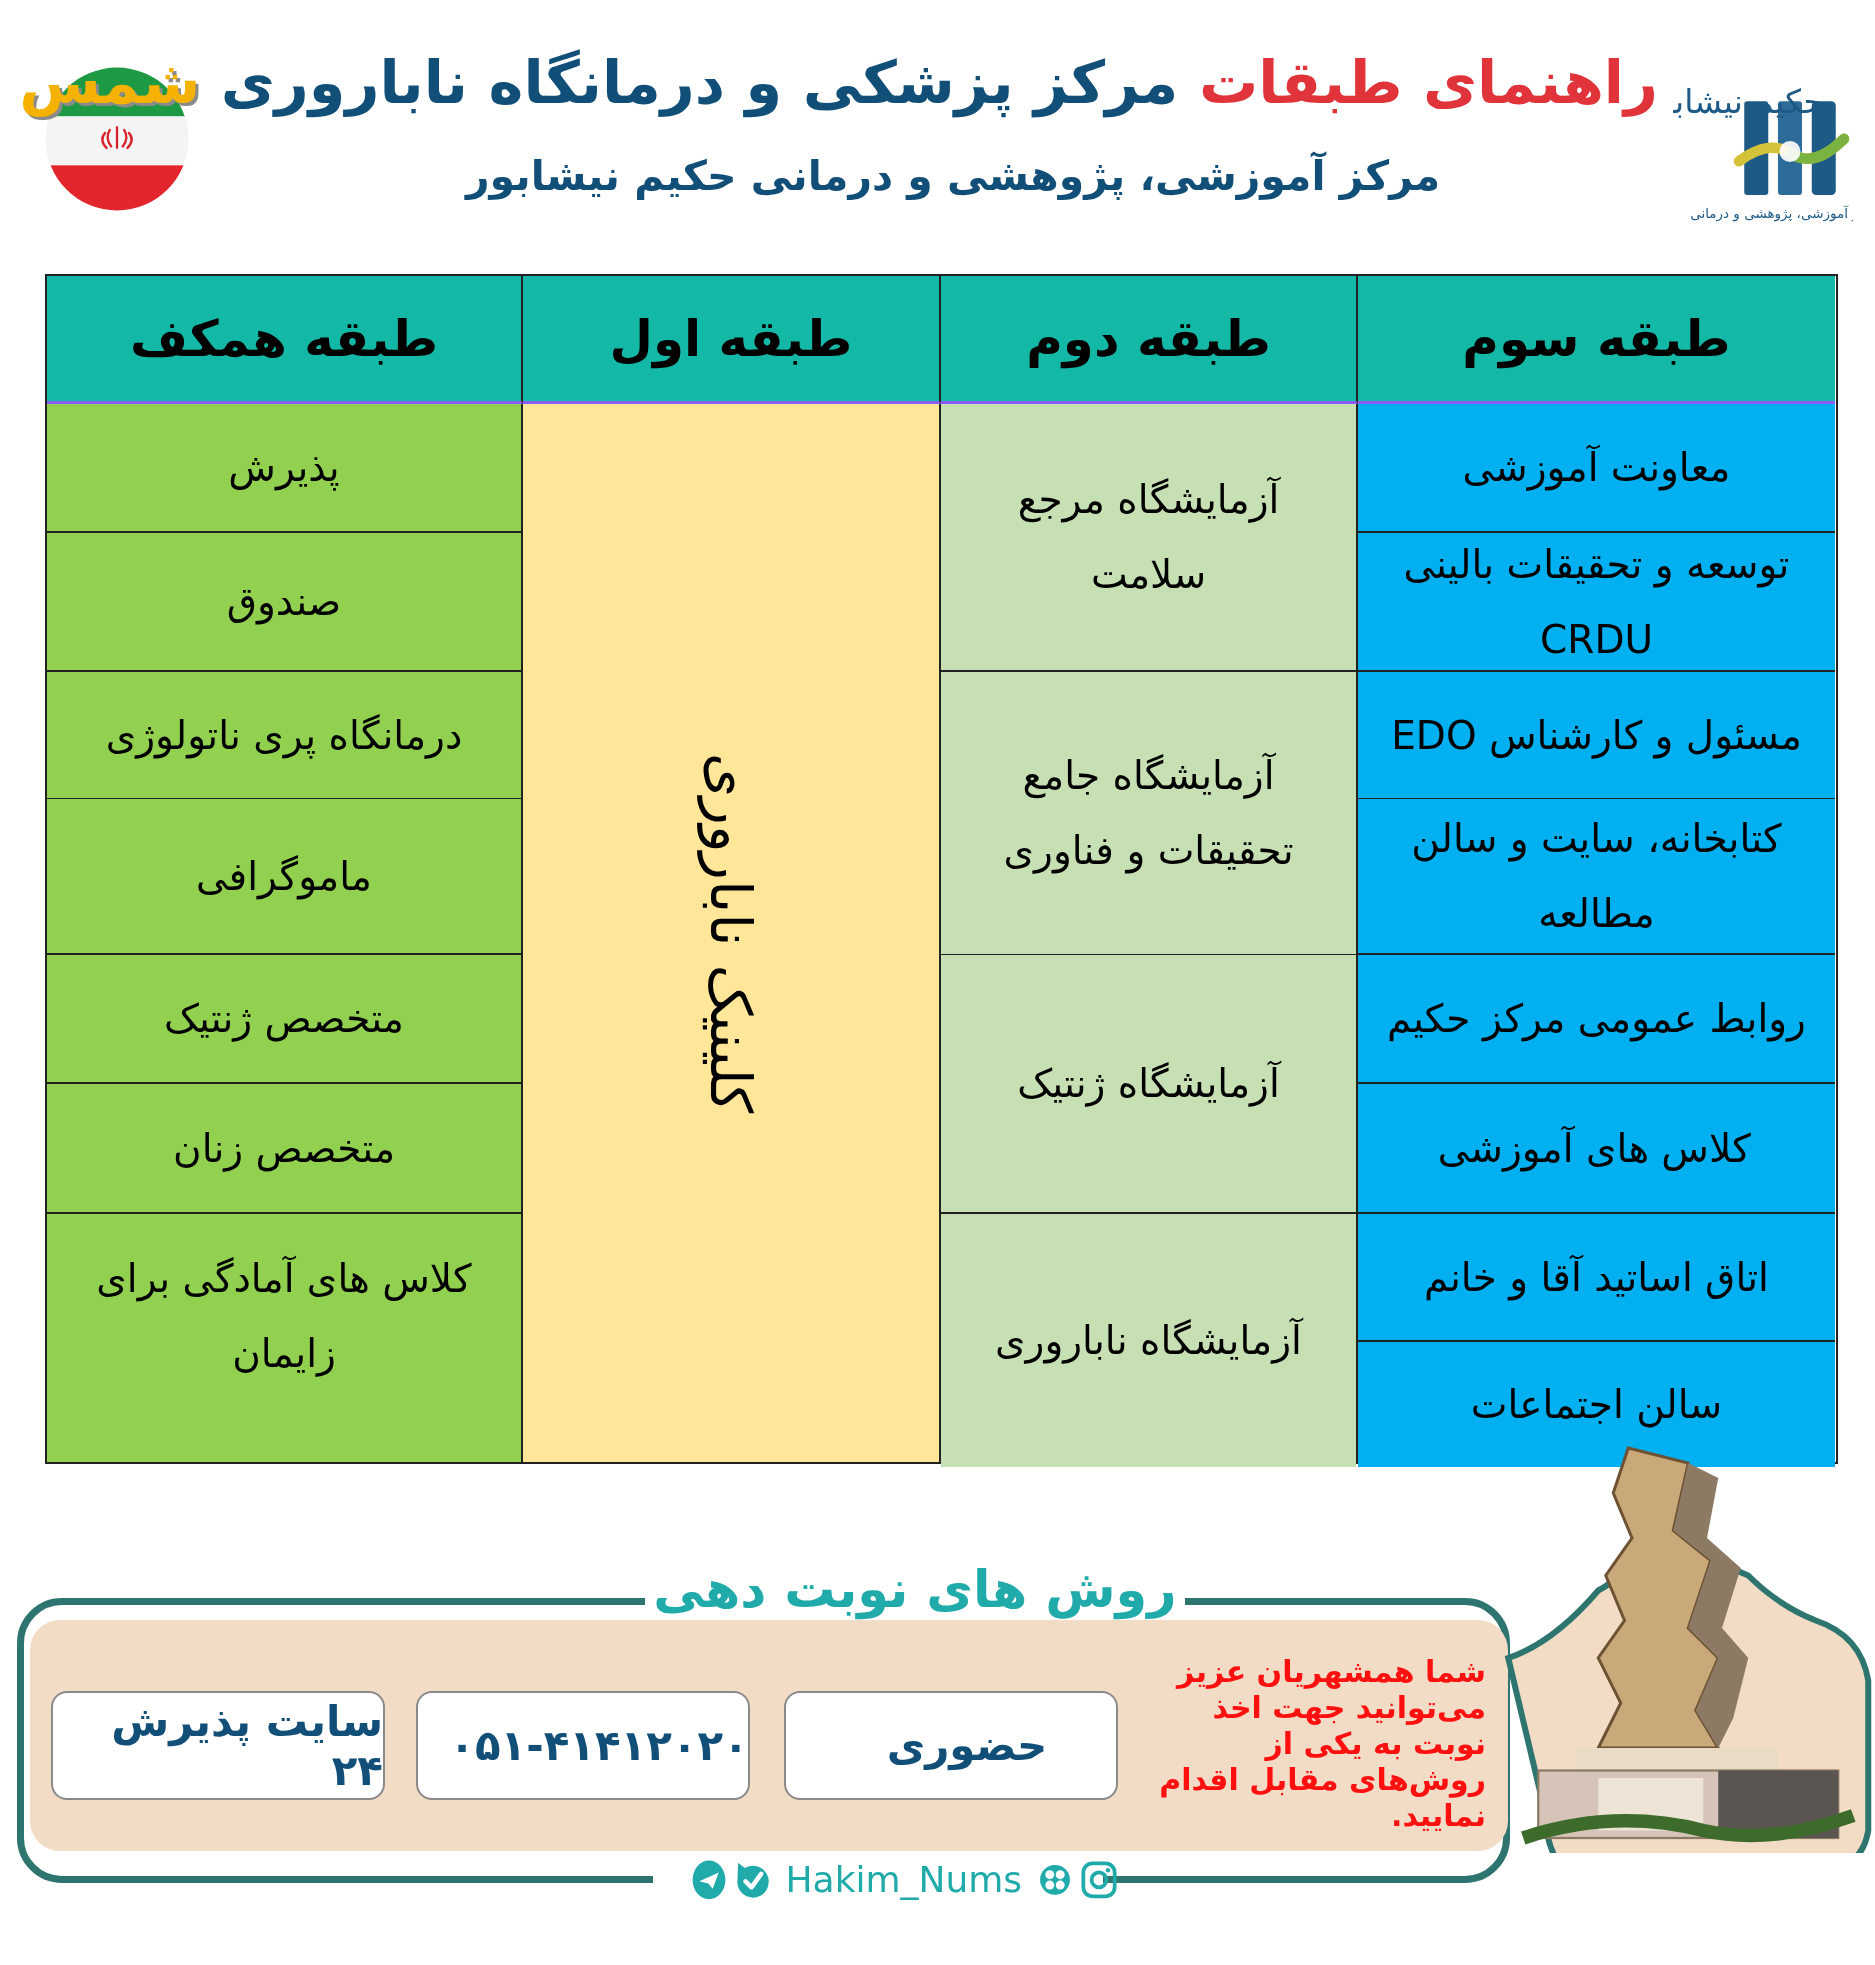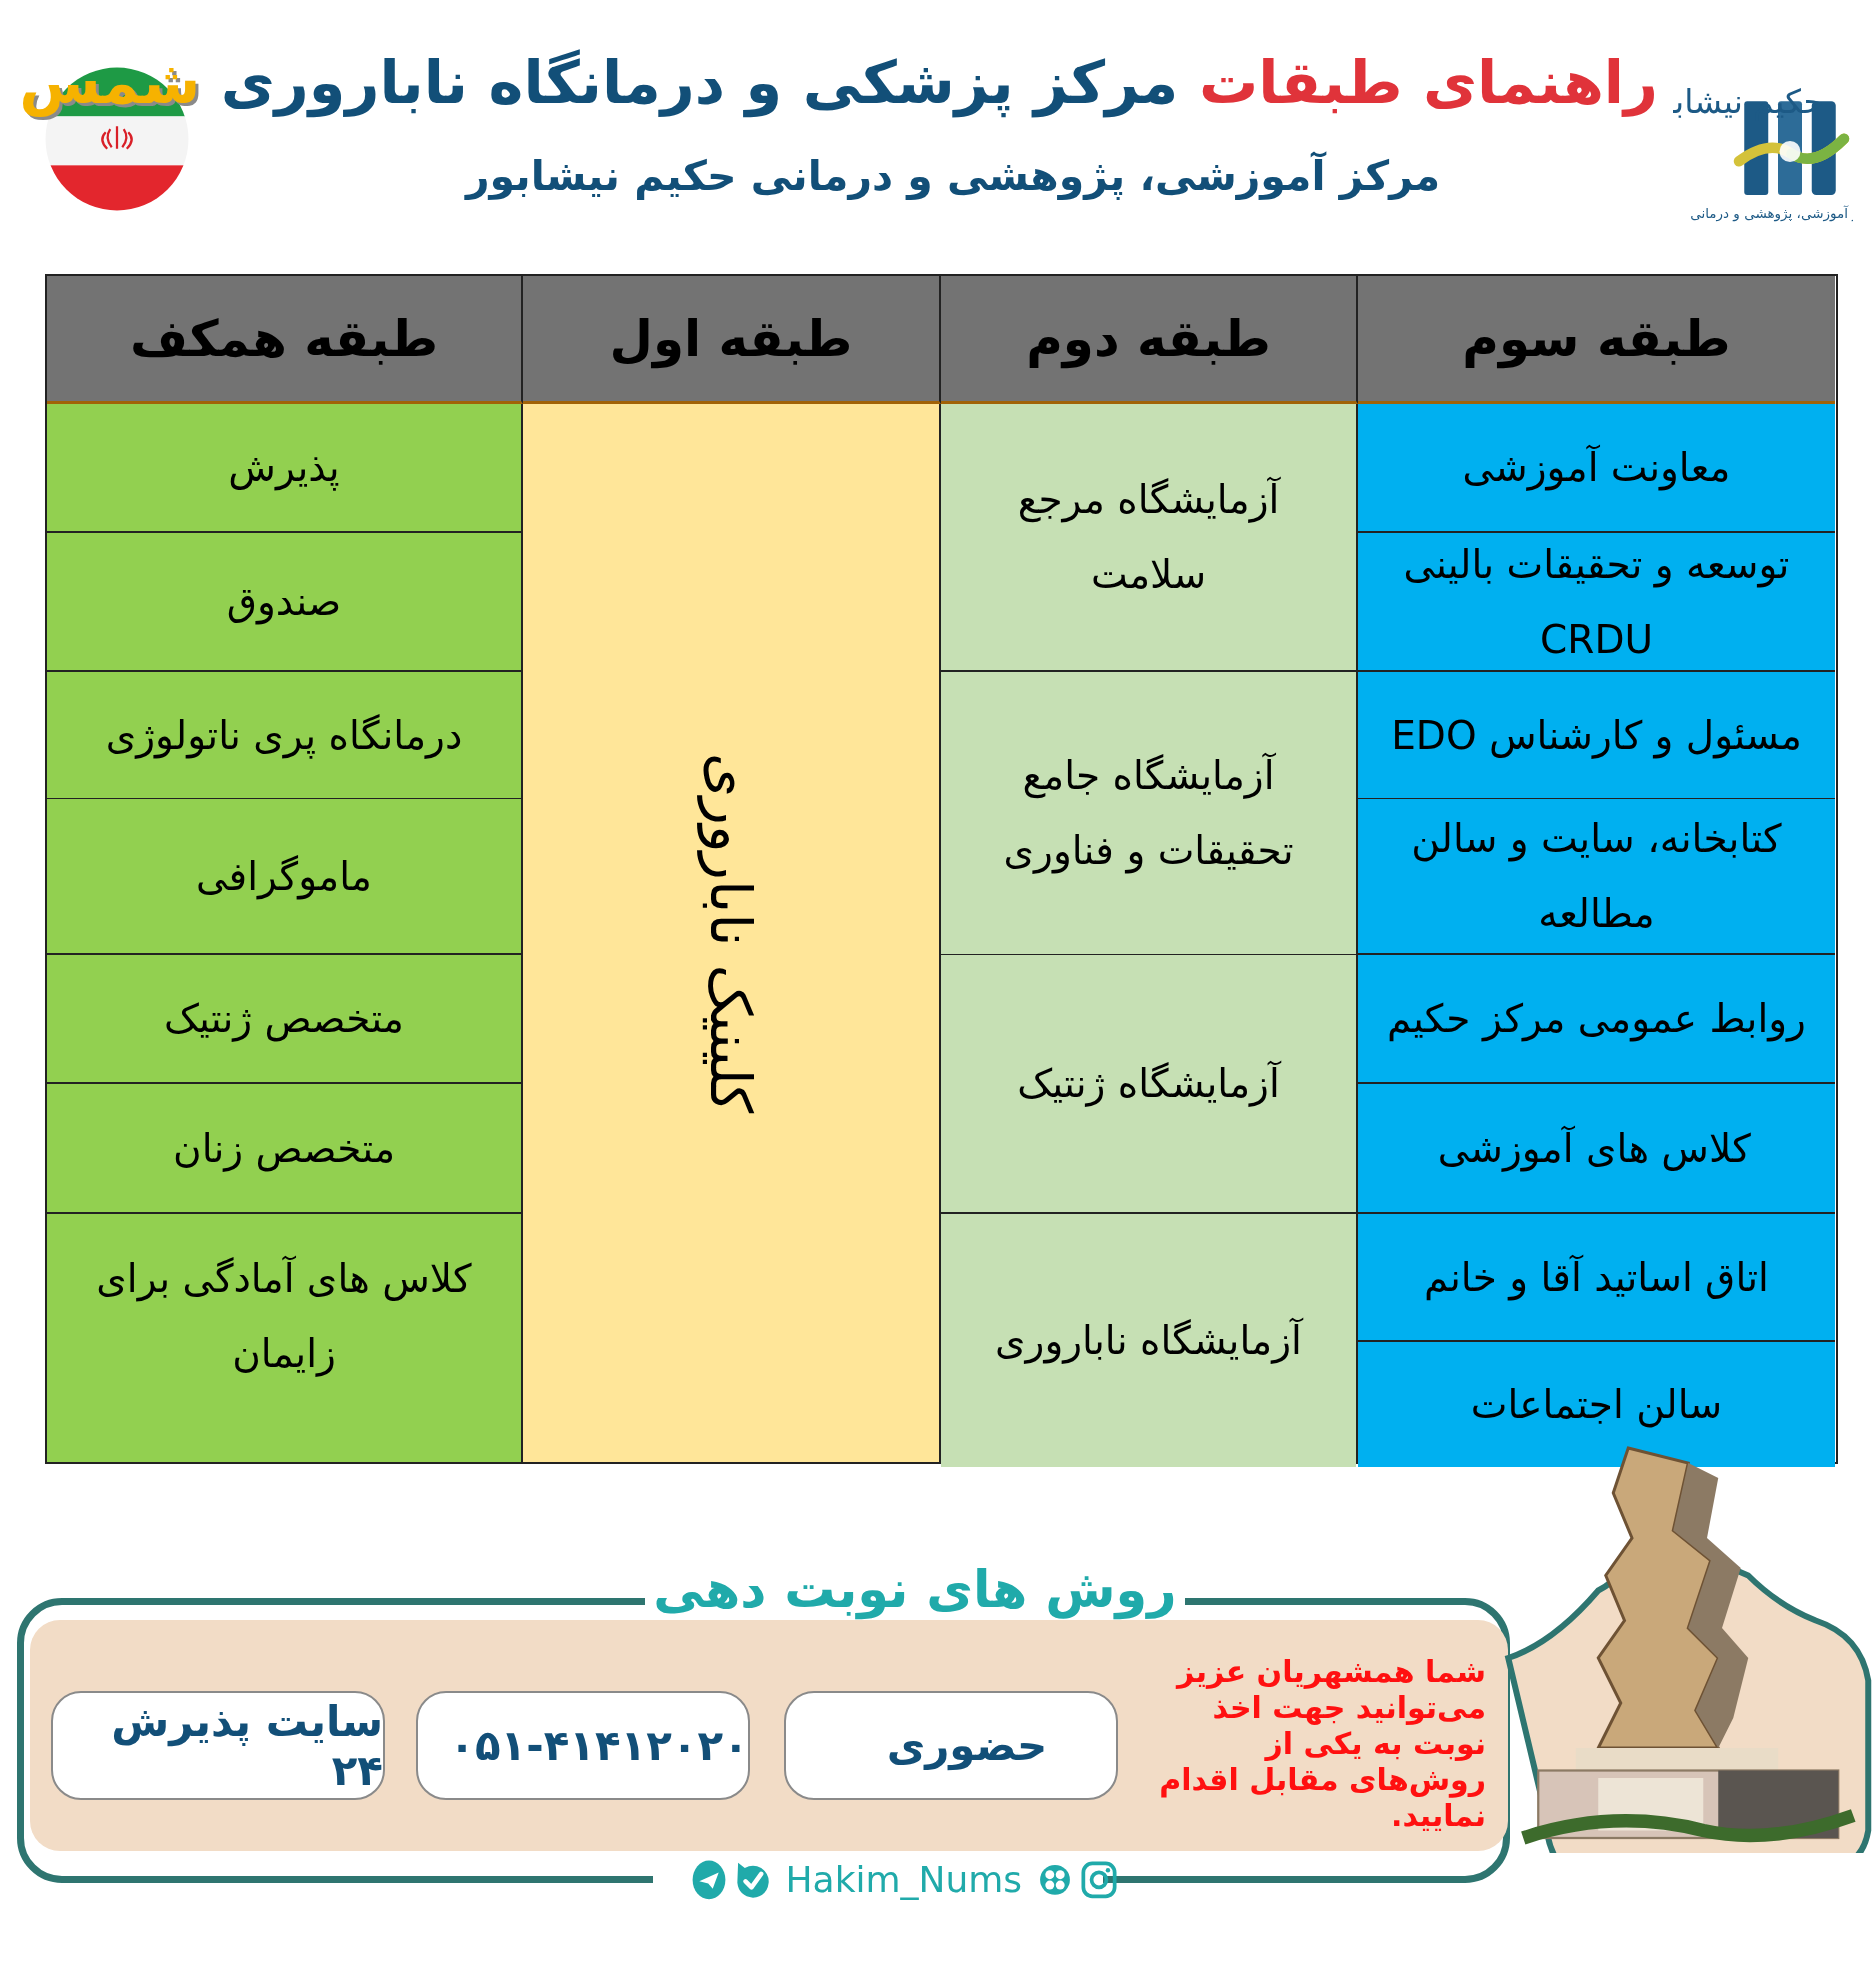--- a/index.html
+++ b/index.html
@@ -21,22 +21,22 @@
     position: absolute; left: 248px; width: 1410px; top: 146px; height: 60px;
     direction: rtl; text-align: center; white-space: nowrap;
     font-weight: bold; font-size: 41px; line-height: 60px; color: #124f78; letter-spacing: -0.8px;
   }
   .logo { position: absolute; left: 1673px; top: 30px; width: 180px; height: 195px; }
   .flag { position: absolute; left: 38px; top: 60px; width: 158px; height: 158px; }
 
   
   .tbl { position: absolute; left: 45px; top: 274px; width: 1793px; height: 1190px; border: 2.3px solid #222; }
   .hcell {
-    position: absolute; top: 0; height: 128px; background: #737373;
-    border-right: 2.3px solid #222; border-bottom: 3px solid #a16207;
+    position: absolute; top: 0; height: 128px; background: #14b8a6;
+    border-right: 2.3px solid #222; border-bottom: 3px solid #8b5cf6;
     display: flex; align-items: center; justify-content: center;
     font-weight: bold; font-size: 50px; color: #000; direction: rtl;
   }
   .col { position: absolute; top: 128px; bottom: 0; border-right: 2.3px solid #222; }
   .cell {
     position: absolute; left: 0; right: 0; border-bottom: 2.3px solid #222;
     display: flex; align-items: center; justify-content: center; text-align: center;
     direction: rtl; font-size: 39px; line-height: 75px; color: #000; padding: 0 22.5px;
   }
   .cell:last-child { border-bottom: none; }
@@ -61,21 +61,21 @@
     position: absolute; left: 645px; width: 540px; top: 1545px; height: 90px;
     text-align: center; direction: rtl; font-weight: bold; font-size: 51px; line-height: 90px;
     color: #20aaaa; letter-spacing: -0.8px;
   }
   .peach {
     position: absolute; left: 30px; top: 1620px; width: 1478px; height: 231px;
     background: #f2dcc6; border-radius: 30px;
   }
   .method-btn {
     position: absolute; top: 1691px; width: 334px; height: 109px; background: #fff;
-    border: 2.3px solid #8a8a8a; border-radius: 30px;
+    border: 2.3px solid #8a8a8a; border-radius: 16px;
     display: flex; align-items: center; justify-content: center;
     font-weight: bold; font-size: 42px; color: #124f78; direction: rtl; padding-left: 32px;
   }
   .notice {
     position: absolute; left: 1133px; top: 1654px; width: 353px; height: 180px;
     direction: rtl; text-align: right; color: #ff1010; font-weight: bold;
     font-size: 30px; line-height: 36px; letter-spacing: 0.8px;
   }
   .social {
     position: absolute; left: 690px; top: 1853px; height: 53px; width: 465px;

